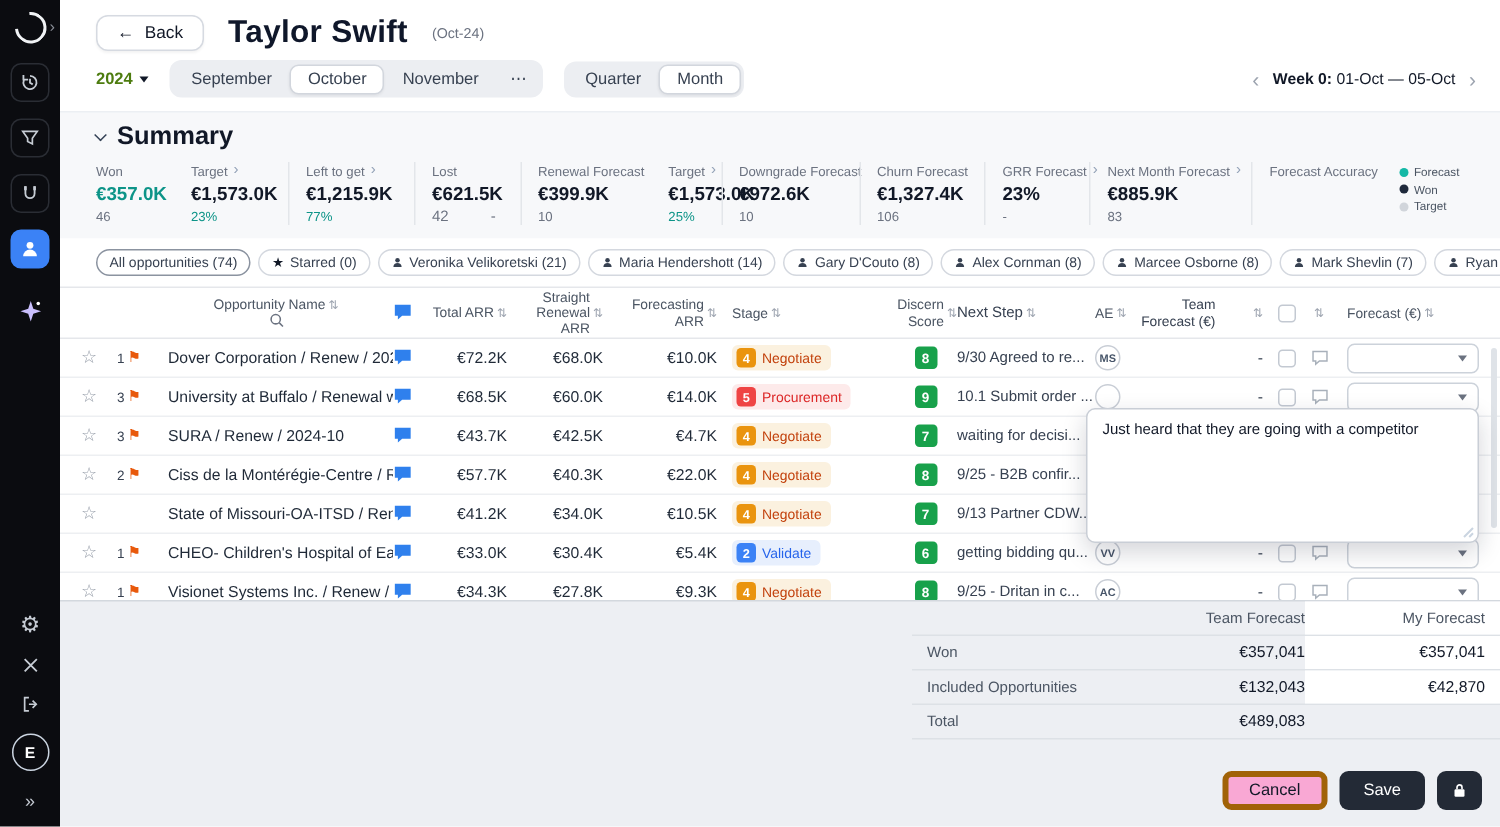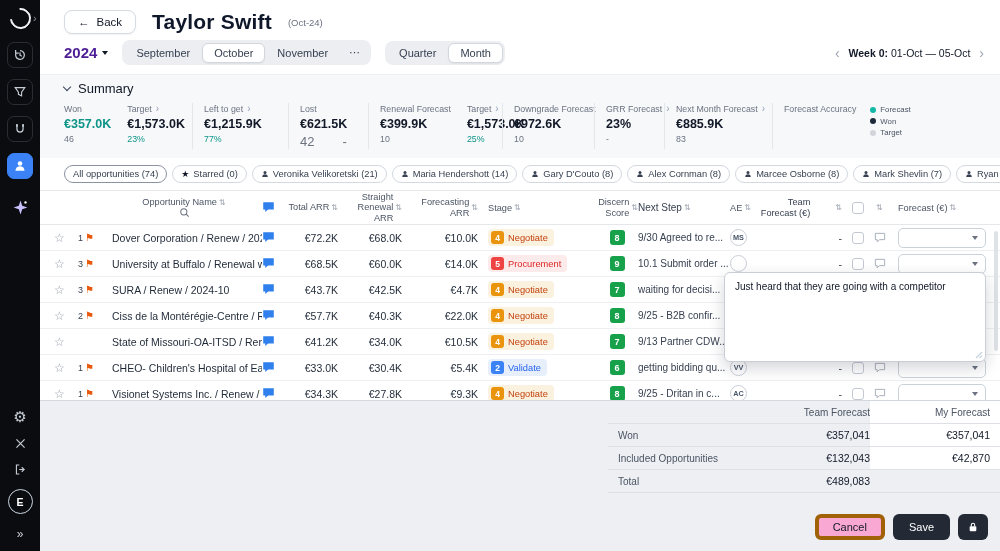--- a/index.html
+++ b/index.html
@@ -22,44 +22,44 @@
 
   
   .main { position:absolute; left:40px; top:0; width:960px; height:551px; }
 
   .hdr { display:flex; align-items:center; gap:16px; padding:10px 16px 6px 24px; }
   .back-btn { display:inline-flex; align-items:center; gap:7px; border:1px solid #d6dae1; border-radius:8px; background:#fff; padding:5px 13px; font-size:11.5px; color:#111827; box-shadow:0 1px 2px rgba(0,0,0,.05);}
   .title { font-size:21px; font-weight:700; color:#0f172a; letter-spacing:.2px;}
   .subtitle { font-size:9.5px; color:#6b7280; }
 
   .tbar { display:flex; align-items:center; gap:14px; padding:0 16px 9px 24px; }
-  .year { display:flex; align-items:center; font-size:15px; font-weight:700; color:#4c1d95;}
+  .year { display:flex; align-items:center; font-size:11px; font-weight:700; color:#4d7c0f;}
   .tri { width:0; height:0; border-left:3.5px solid transparent; border-right:3.5px solid transparent; border-top:4.5px solid #111827; margin-left:5px;}
   .seg { display:flex; background:#eceef2; border-radius:8px; padding:2px; align-items:flex-end;}
   .seg-btn { padding:4px 12px; font-size:11px; color:#374151; border-radius:6px; }
   .seg-btn.active { background:#fff; border:1px solid #d2d6dd; box-shadow:0 1px 2px rgba(0,0,0,.06); padding:3px 11px;}
   .seg-more { padding:4px 9px; font-size:11px; color:#374151;}
   .week { margin-left:auto; display:flex; align-items:center; gap:9px; font-size:10.5px; color:#111827;}
   .wk-arrow { color:#9ca3af; font-size:14px; line-height:1;}
 
   
   .sumsec { background:#f7f8fa; border-top:1px solid #eceff3; padding:6px 16px 9px 24px; }
-  .sumhead { display:flex; align-items:center; gap:8px; font-size:13px; font-weight:400; color:#111827; margin-bottom:7px;}
+  .sumhead { display:flex; align-items:center; gap:8px; font-size:17px; font-weight:700; color:#111827; margin-bottom:7px;}
   .chevdown { width:6px; height:6px; border-right:1.5px solid #334155; border-bottom:1.5px solid #334155; transform:rotate(45deg); margin-top:-3px;}
   .cards { display:flex; }
   .card { padding:1px 11px 0; border-left:1px solid #e3e6ea; }
   .card:first-child { border-left:none; padding-left:0; }
   .twocol { display:flex; gap:16px; }
   .lblrow { display:flex; gap:4px; align-items:center; font-size:8.8px; color:#6b7280; white-space:nowrap;}
   .chev { color:#94a3b8; font-size:10px; line-height:1;}
   .val { font-size:12.5px; font-weight:700; color:#111827; margin-top:3px; white-space:nowrap;}
   .val.teal { color:#0d9488; }
   .sub { font-size:8.8px; color:#6b7280; margin-top:3px;}
   .sub.teal { color:#0d9488; }
-  .subrow { display:flex; gap:28px; font-size:13px; color:#6b7280; margin-top:3px;}
+  .subrow { display:flex; gap:28px; font-size:10px; color:#6b7280; margin-top:3px;}
   .acc { display:flex; gap:14px; align-items:flex-start;}
   .leg { display:flex; flex-direction:column; gap:2.5px; margin-top:1px;}
   .legitem { display:flex; align-items:center; gap:4px; font-size:7.8px; color:#4b5563;}
   .dot { width:6px; height:6px; border-radius:50%; }
 
   
   .chips { display:flex; gap:5px; padding:7px 6px 7px 24px; background:#fff; overflow:hidden; white-space:nowrap; align-items:center;}
   .chip { display:inline-flex; align-items:center; gap:4px; border:1px solid #d4d8df; border-radius:999px; padding:3px 8px; font-size:9.3px; color:#374151; background:#fff;}
   .chip.sel { border-color:#8b93a0; background:#fff;}
   .chip .star-g { font-size:9px; color:#111827;}
@@ -278,20 +278,27 @@
       </div>
 
       <div class="card" style="width:92px">
         <div class="lblrow">
             <span>Downgrade Forecast</span>
           </div>
         <div class="val">€972.6K</div>
         <div class="sub">10</div>
       </div>
 
+      <div class="card" style="width:88px">
+        <div class="lblrow">
+            <span>Churn Forecast</span>
+          </div>
+        <div class="val">€1,327.4K</div>
+        <div class="sub">106</div>
+      </div>
 
       <div class="card" style="width:70px">
         <div class="lblrow">
             <span>GRR Forecast</span>
             <span class="chev">›</span>
           </div>
         <div class="val">23%</div>
         <div class="sub">-</div>
       </div>
 

